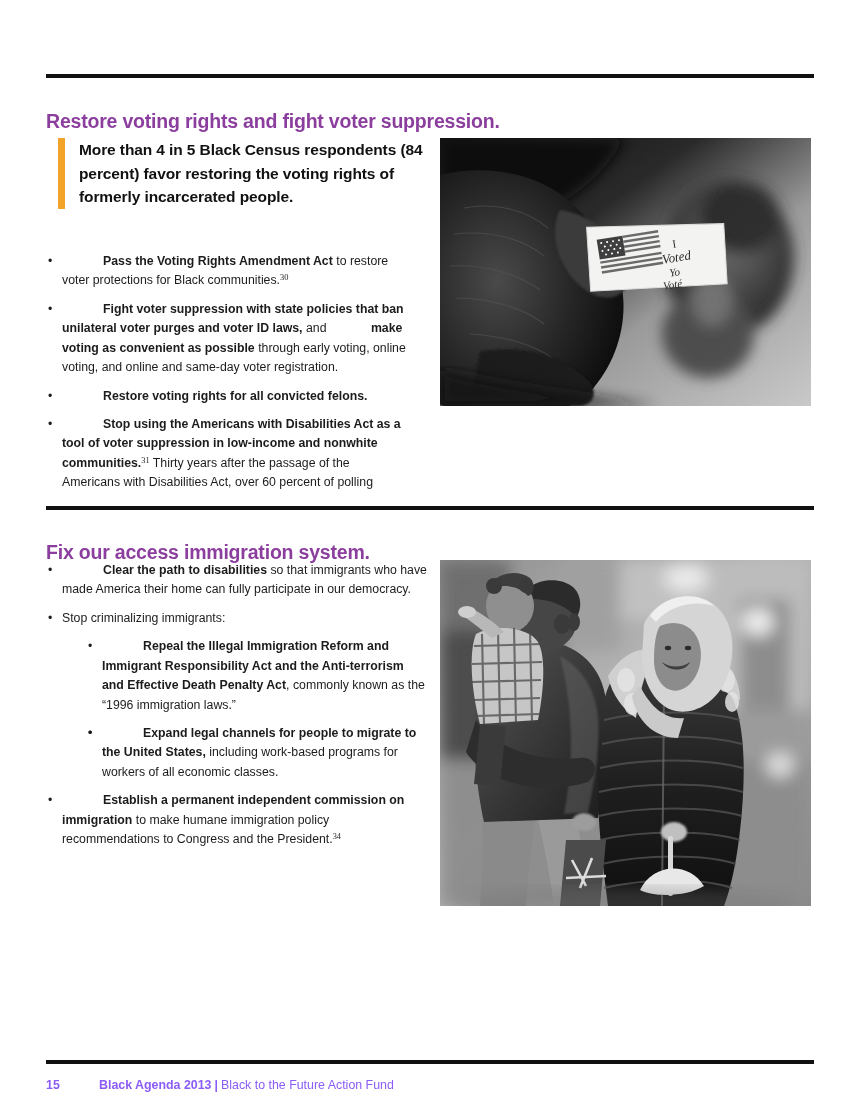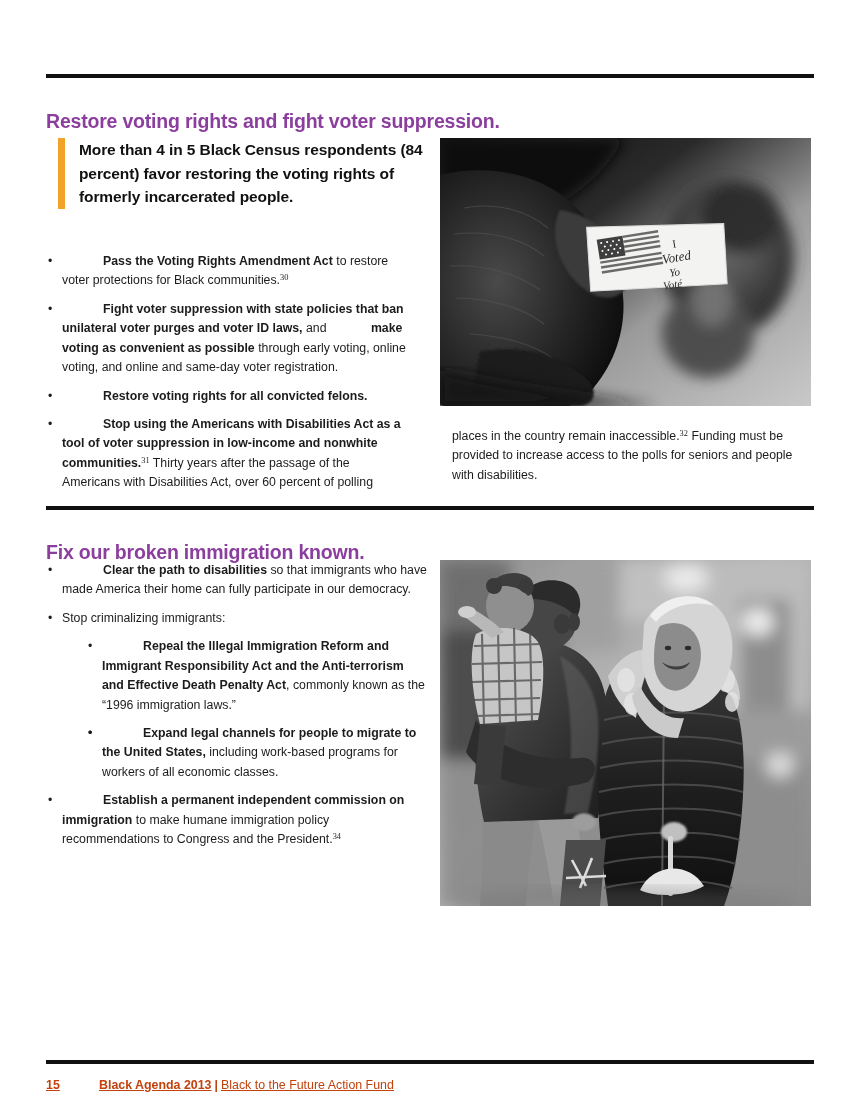--- a/index.html
+++ b/index.html
@@ -147,24 +147,23 @@
   }
   .photo svg { display: block; width: 100%; height: 100%; }
 
   
   #footer {
     position: absolute;
     left: 46px;
     top: 1050px;
     width: 768px;
     font-size: 12.4px;
-    color: #c2410c;
+    color: #8b5cf6;
     display: flex;
     align-items: center;
-    text-decoration: underline;
   }
   #footer .pageno {
     font-weight: bold;
     width: 53px;
     flex: 0 0 53px;
   }
   #footer .title { font-weight: bold; }
   #footer .sep { font-weight: bold; padding: 0 3px; }
   #footer .org { font-weight: normal; }
 </style>
@@ -199,23 +198,20 @@
       <span><b>Restore voting rights for all convicted felons.</b><span></span></span>
     </div>
 
     <div class="item">
       <span class="dot">•</span>
       <span><b>Stop using the Americans with Disabilities Act as a tool of voter suppression in low-income and nonwhite communities.</b><sup>31</sup><span> Thirty years after the passage of the Americans with Disabilities Act, over 60 percent of polling</span></span>
     </div>
 
   </div>
 
-  <div id="voting-continuation">
-    <span>places in the country remain inaccessible.</span><sup>32</sup><span> Funding must be provided to increase access to the polls for seniors and people with disabilities.</span>
-  </div>
 
   <div class="photo" id="photo-voting">
     <svg viewBox="0 0 371 268" preserveAspectRatio="xMidYMid slice" aria-hidden="true">
       <defs>
         <linearGradient id="bgv" x1="0" y1="0" x2="1" y2="1">
           <stop offset="0%" stop-color="#0d0d0d"></stop>
           <stop offset="35%" stop-color="#2a2a2a"></stop>
           <stop offset="62%" stop-color="#9a9a9a"></stop>
           <stop offset="100%" stop-color="#c9c9c9"></stop>
         </linearGradient>
@@ -304,21 +300,21 @@
         <text x="232" y="140" font-family="'Liberation Serif', serif" font-size="11" font-style="italic" fill="#2a2a2a" text-anchor="middle">Yo</text>
         <text x="228" y="152" font-family="'Liberation Serif', serif" font-size="11" font-style="italic" fill="#2a2a2a" text-anchor="middle">Voté</text>
       </g>
 
       <path d="M0,232 C70,250 150,258 220,268 L0,268 Z" fill="#141414" filter="url(#blurv)" opacity="0.9"></path>
     </svg>
   </div>
 
   <div class="rule" id="rule-mid"></div>
 
-  <h2 class="section-heading" id="heading-immigration">Fix our broken immigration known.</h2>
+  <h2 class="section-heading" id="heading-immigration">Fix our access immigration system.</h2>
 
   <div class="bl" id="list-immigration">
 
     <div class="item">
       <span class="dot">•</span>
       <span><b>Clear the path to disabilities</b><span> so that immigrants who have made America their home can fully participate in our democracy.</span></span>
     </div>
 
     <div class="item">
       <span class="dot">•</span>

